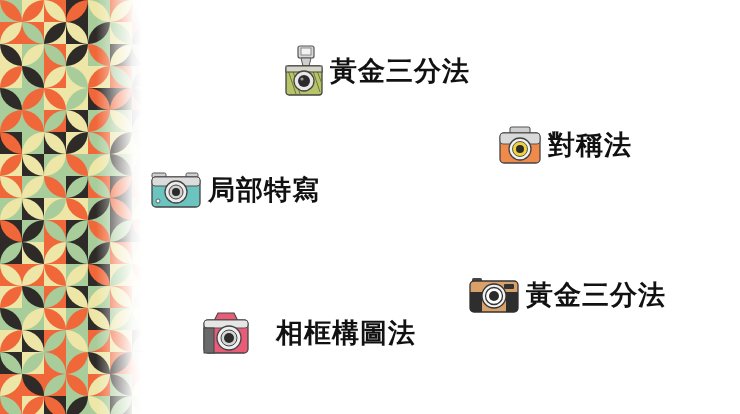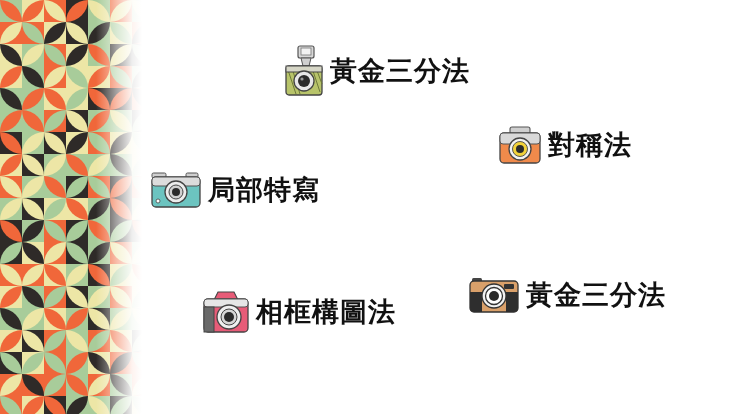--- a/index.html
+++ b/index.html
@@ -364,21 +364,21 @@
     <path d="M2 16 L14 16 L14 36 L6 36 Q2 36 2 32 Z" fill="#2e2e2e"></path>
     <path d="M50 16 L38 16 L38 36 L46 36 Q50 36 50 32 Z" fill="#2e2e2e"></path>
     <rect x="36" y="8" width="10" height="5" rx="1" fill="#333"></rect>
     <circle cx="26" cy="20" r="12" fill="#f2f2f2" stroke="#333" stroke-width="1.3"></circle>
     <circle cx="26" cy="20" r="8.5" fill="#fff" stroke="#333" stroke-width="1.3"></circle>
     <circle cx="26" cy="20" r="5" fill="#2b2b2b"></circle>
   </svg>
   <span class="label">黃金三分法</span>
 </div>
 
-<div class="item" style="left:202px; top:290px;">
+<div class="item" style="left:202px; top:311px;gap:20px;">
   <svg class="cam" width="48" height="44" viewBox="0 0 48 44">
     <path d="M16 2 L32 2 L36 10 L12 10 Z" fill="#E85C78" stroke="#444" stroke-width="1.1"></path>
     <rect x="2" y="9" width="44" height="33" rx="4" fill="#E85C78" stroke="#444" stroke-width="1.3"></rect>
     <rect x="2" y="9" width="44" height="8" rx="3" fill="#e6e6e6" stroke="#555" stroke-width="1"></rect>
     <rect x="2" y="17" width="10" height="25" fill="#6a6a6a" stroke="#444" stroke-width="1"></rect>
     <circle cx="27" cy="27" r="12" fill="#efefef" stroke="#444" stroke-width="1.3"></circle>
     <circle cx="27" cy="27" r="8" fill="#d6d6d6" stroke="#444" stroke-width="1"></circle>
     <circle cx="27" cy="27" r="5" fill="#2b2b2b"></circle>
   </svg>
   <span class="label">相框構圖法</span>

